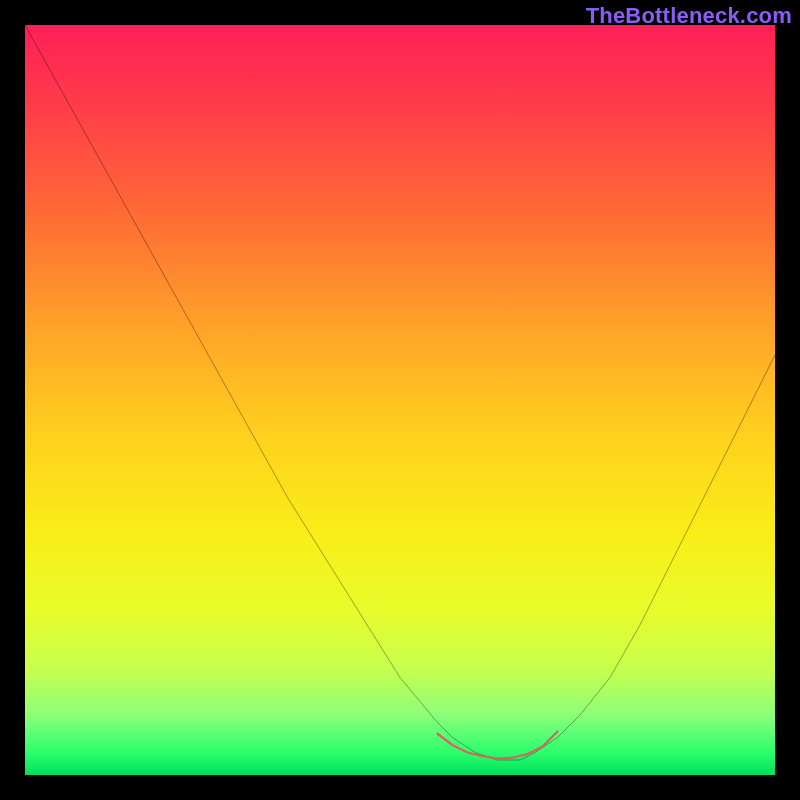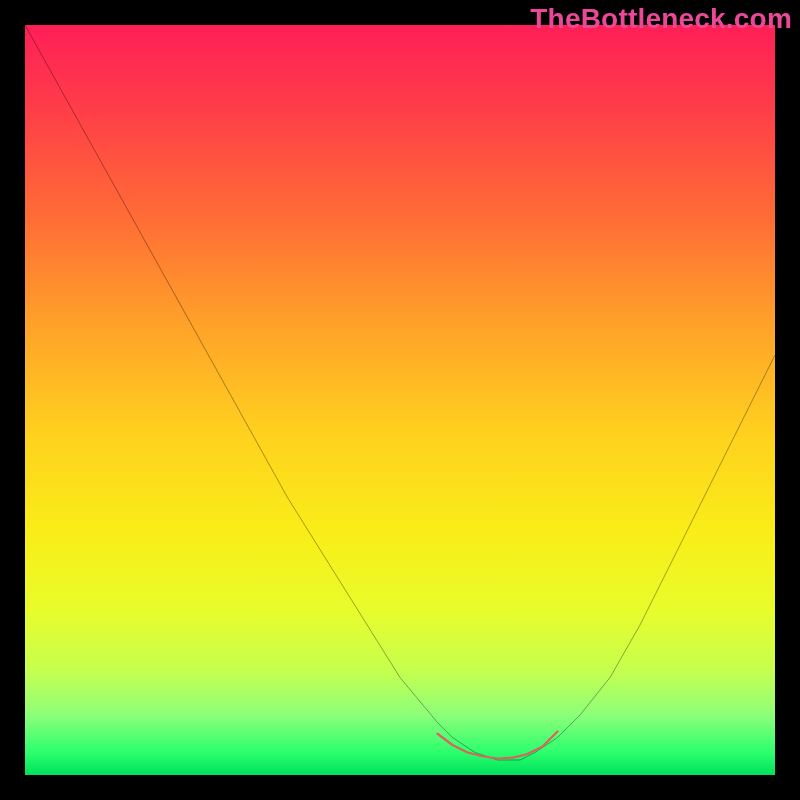--- a/index.html
+++ b/index.html
@@ -48,22 +48,22 @@
     position: absolute;
     left: 0;
     top: 0;
     width: 100%;
     height: 100%;
   }
   .watermark {
     position: absolute;
     top: 3px;
     right: 8px;
-    color: #ec4899;
-    font-size: 28px;
+    color: #8b5cf6;
+    font-size: 22px;
     font-weight: 600;
     letter-spacing: 0.2px;
     user-select: none;
   }
 </style>
 </head>
 <body>
 
 <div class="stage">
   <div class="plot-area">

